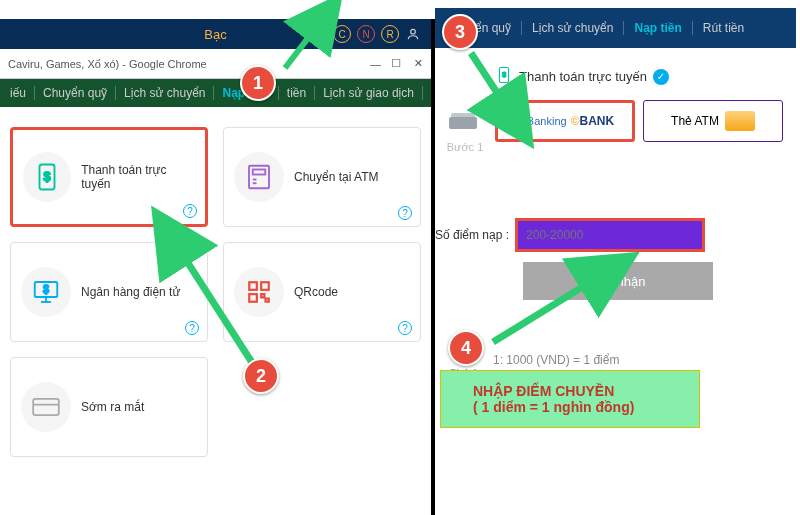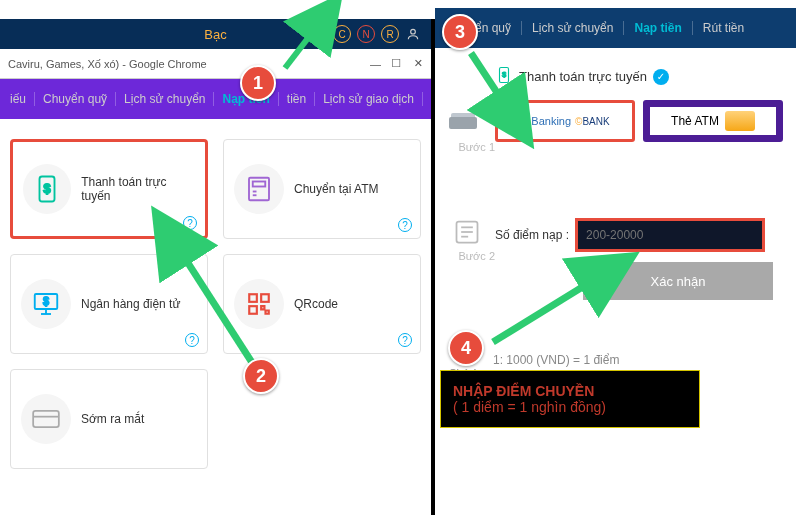--- a/index.html
+++ b/index.html
@@ -18,21 +18,21 @@
 .mail-badge { width: 8px; height: 8px; background: #e74c3c; border-radius: 50%; position: absolute; top: -3px; left: -3px; }
 .user-ic { width: 16px; height: 16px; color: #ccc; display: flex; align-items: center; justify-content: center; }
 
 
 .chrome-bar { background: #fff; height: 30px; border-bottom: 1px solid #ccc; display: flex; align-items: center; padding: 0 8px; font-size: 11px; color: #555; position: relative; }
 .chrome-bar .min { position: absolute; right: 50px; }
 .chrome-bar .max { position: absolute; right: 30px; }
 .chrome-bar .cls { position: absolute; right: 8px; }
 
 
-.nav-tabs { background: #6d28d9; height: 40px; display: flex; align-items: center; color: #ccc; font-size: 12px; padding-left: 2px; overflow: hidden; }
+.nav-tabs { background: #14532d; height: 28px; display: flex; align-items: center; color: #ccc; font-size: 12px; padding-left: 2px; overflow: hidden; }
 .nav-tabs .tab { padding: 0 8px; border-left: 1px solid rgba(255,255,255,0.25); cursor: pointer; white-space: nowrap; }
 .nav-tabs .tab:first-child { border-left: none; }
 .nav-tabs .tab.active { color: #00bcd4; font-weight: bold; }
 
 
 .cards { padding: 20px 10px; display: grid; grid-template-columns: repeat(2, 1fr); gap: 15px; }
 .card { border: 1px solid #e0e0e0; border-radius: 4px; height: 100px; display: flex; align-items: center; padding: 10px; position: relative; cursor: pointer; background: #fff; }
 .card.highlight { border: 3px solid #e74c3c; }
 .card .icon-wrap { width: 50px; height: 50px; border-radius: 50%; background: #f5f5f5; margin-right: 10px; display: flex; align-items: center; justify-content: center; font-size: 22px; }
 .card .label { font-size: 12px; color: #333; }
@@ -43,50 +43,50 @@
 .ic-counter { color: #00aeef; }
 .ic-soon { color: #aaa; }
 
 
 .right-nav { background: #0d3d6f; height: 40px; display: flex; align-items: center; color: #ccc; font-size: 12px; padding-left: 2px; margin-top: 8px; }
 .right-nav .tab { padding: 0 10px; border-left: 1px solid rgba(255,255,255,0.25); cursor: pointer; white-space: nowrap; }
 .right-nav .tab:first-child { border-left: none; }
 .right-nav .tab.active { color: #00bcd4; font-weight: bold; }
 
 .step-row { display: flex; align-items: flex-start; margin-top: 15px; }
-.step-icon-col { width: 60px; text-align: right; color: #bbb; font-size: 11px; }
+.step-icon-col { width: 60px; text-align: center; color: #bbb; font-size: 11px; }
 .step-icon-col .sicon { width: 32px; height: 28px; margin: 0 auto 4px; }
 .step-content { flex: 1; padding-right: 10px; }
 
 .sel-title { display: flex; align-items: center; gap: 6px; font-size: 13px; color: #333; margin-bottom: 10px; }
 .sel-title .check { width: 16px; height: 16px; background: #00aeef; border-radius: 50%; color: #fff; display: flex; align-items: center; justify-content: center; font-size: 10px; }
 
 .pm-row { display: flex; gap: 8px; }
-.pm-card { border: 7px solid #4c1d95; border-radius: 3px; height: 42px; width: 140px; display: flex; align-items: center; justify-content: center; font-size: 12px; position: relative; cursor: pointer; background: #fff; }
+.pm-card { border: 1px solid #4c1d95; border-radius: 3px; height: 42px; width: 140px; display: flex; align-items: center; justify-content: center; font-size: 12px; position: relative; cursor: pointer; background: #fff; }
 .pm-card.highlight { border: 3px solid #e74c3c; justify-content: center; }
-.pm-card .bank-logo { font-weight: normal; font-size: 10px; }
+.pm-card .bank-logo { font-weight: bold; font-size: 12px; }
 .eb-txt { color: #2e6fb5; font-size: 11px; margin-right: 4px; }
 .ob { color: #1a3e7a; }
 .ob .o { color: #fbb040; }
 .atm-card-ic { width: 30px; height: 20px; background: linear-gradient(#ffd27a,#f6a717); border-radius: 3px; margin-left: 6px; position: relative; }
 
 .deposit-row { display: flex; align-items: center; gap: 6px; font-size: 12px; color: #333; margin-bottom: 10px; }
-.deposit-input { border: 3px solid #e74c3c; width: 190px; height: 34px; padding: 4px 8px; font-size: 12px; color: #aaa; background: #0f172a; }
+.deposit-input { border: 3px solid #e74c3c; width: 190px; height: 34px; padding: 4px 8px; font-size: 12px; color: #aaa; background: #6d28d9; }
 .btn-confirm { width: 190px; height: 38px; background: #a9a9a9; color: #fff; margin-left: 88px; display: flex; align-items: center; justify-content: center; cursor: pointer; font-size: 13px; }
 
 .note-row { display: flex; align-items: center; color: #888; font-size: 12px; margin-top: 40px; }
 .note-row .nicon { width: 32px; margin: 0 14px 0 12px; text-align: center; font-size: 18px; }
 
 
 .num-circle { position: absolute; width: 36px; height: 36px; border-radius: 50%; background: #e74c3c; color: #fff; display: flex; align-items: center; justify-content: center; font-size: 18px; font-weight: bold; border: 2px solid #fff; box-shadow: 0 1px 3px rgba(0,0,0,0.4); z-index: 50; }
 .arrow { position: absolute; z-index: 40; }
 .arrow svg { overflow: visible; }
-.yellow-box { position: absolute; background: #000000; border: 1px solid #d4c400; padding: 12px 12px; font-size: 14px; font-weight: bold; z-index: 30; }
+.yellow-box { position: absolute; background: #86efac; border: 1px solid #d4c400; padding: 12px 32px; font-size: 14px; font-weight: bold; z-index: 30; }
 .yellow-box .line1 { color: #c0392b; }
-.yellow-box .line2 { color: #c0392b; font-weight: normal; }
+.yellow-box .line2 { color: #c0392b; font-weight: bold; }
 </style>
 </head>
 <body>
 
 <div class="container">
 
   <div class="left-panel">
 
     <div class="top-bar">
       <span>Bạc</span>
@@ -225,31 +225,20 @@
           </div>
           <div class="pm-card">
             <span>Thẻ ATM</span>
             <span class="atm-card-ic"></span>
           </div>
         </div>
       </div>
     </div>
 
     <div class="step-row" style="margin-top:65px;">
-      <div class="step-icon-col">
-        <div class="sicon">
-          <svg width="28" height="28" viewBox="0 0 24 24" fill="none" stroke="#bbb" stroke-width="1.5">
-              <rect x="3" y="3" width="18" height="18" rx="2"></rect>
-              <line x1="7" y1="8" x2="17" y2="8"></line>
-              <line x1="7" y1="12" x2="17" y2="12"></line>
-              <line x1="7" y1="16" x2="13" y2="16"></line>
-            </svg>
-        </div>
-        <div>Bước 2</div>
-      </div>
       <div class="step-content">
         <div class="deposit-row">
           <span>Số điểm nạp :</span>
           <input class="deposit-input" placeholder="200-20000" style="">
         </div>
         <div class="btn-confirm">Xác nhận</div>
       </div>
     </div>
 
     <div class="note-row">

